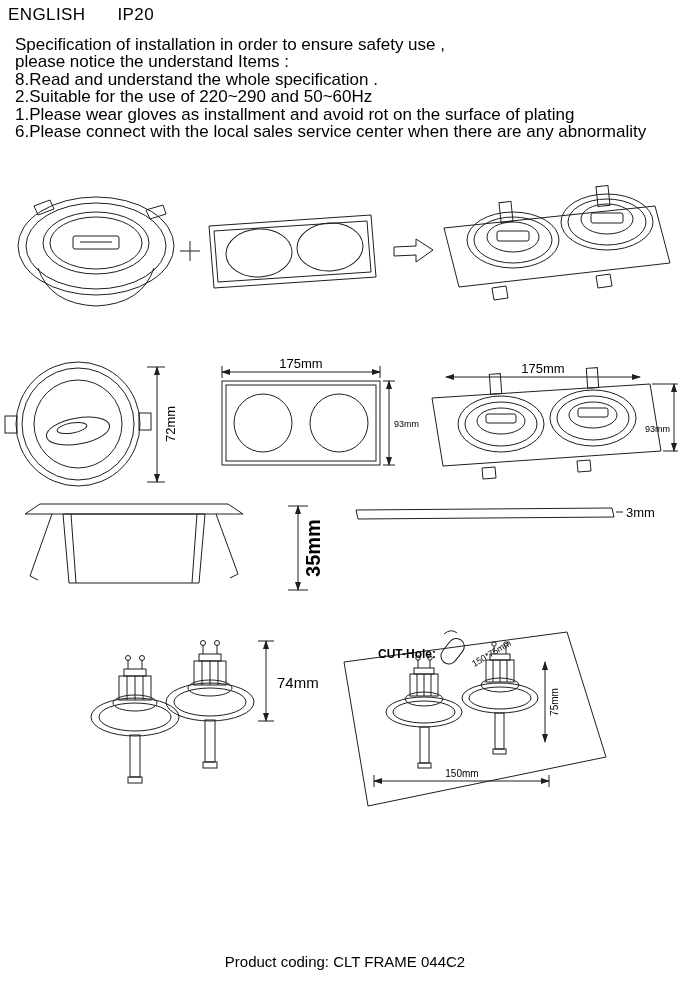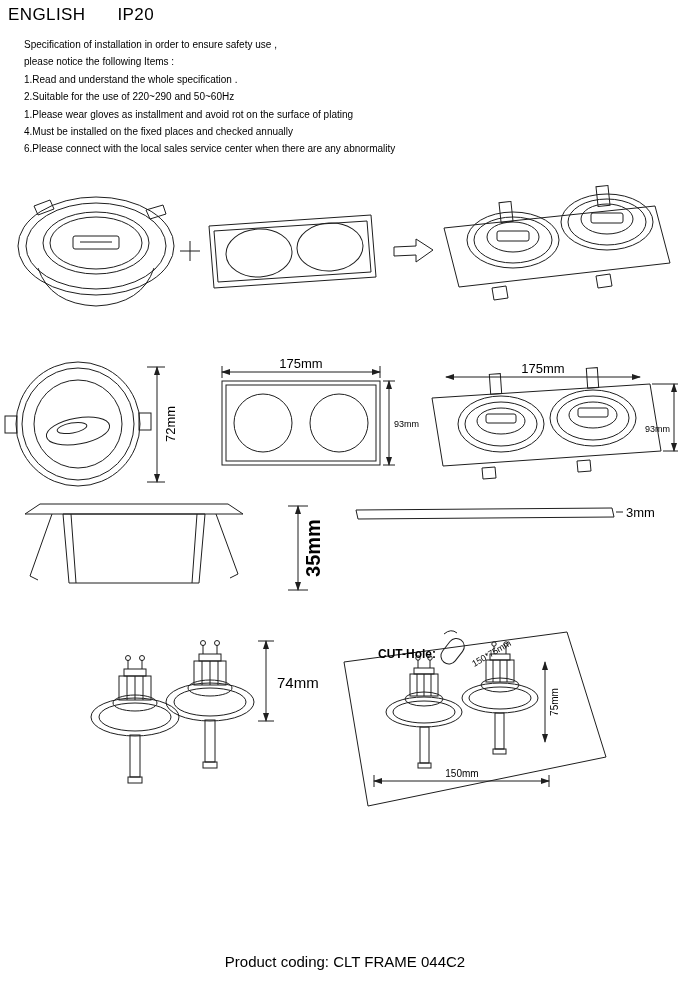--- a/index.html
+++ b/index.html
@@ -2,21 +2,21 @@
 <html><head>
 <meta charset="utf-8">
 <style>
   html,body{margin:0;padding:0;background:#ffffff;}
   .page{
     position:relative;width:690px;height:1000px;background:#ffffff;
     font-family:"Liberation Sans",sans-serif;color:#000;overflow:hidden;
   }
   .header{position:absolute;left:8px;top:5px;font-size:17px;letter-spacing:.4px;}
   .header .ip{margin-left:32px;}
-  .spec{position:absolute;left:24px;top:36px;font-size:10px;line-height:17.4px;white-space:nowrap;}
+  .spec{position:absolute;left:15px;top:36px;font-size:17px;line-height:17.4px;white-space:nowrap;}
   .footer{position:absolute;left:0;top:953px;width:690px;text-align:center;font-size:15px;}
   svg.diagrams{position:absolute;left:0;top:0;}
   svg .ln, svg .ln *{fill:none;stroke:#1f1f1f;stroke-width:1;}
   svg text{fill:#000;stroke:none;font-family:"Liberation Sans",sans-serif;}
   .dim13{font-size:13px;}
   .dim15{font-size:15px;}
   .dim10{font-size:10px;}
   .dim9{font-size:9px;}
   .dim20{font-size:20px;font-weight:bold;}
   .cutlabel{font-size:12px;font-weight:bold;}
@@ -25,25 +25,24 @@
 <body>
 
 <div class="page">
 
   <div class="header">
     <span>ENGLISH</span><span class="ip">IP20</span>
   </div>
 
   <div class="spec">
     <div>Specification of installation in order to ensure safety use ,</div>
-    <div>please notice the following Items :</div>
-    <div>1.Read and understand the whole specification .</div>
+    <div>please notice the understand Items :</div>
+    <div>8.Read and understand the whole specification .</div>
     <div>2.Suitable for the use of 220~290 and 50~60Hz</div>
     <div>1.Please wear gloves as installment and avoid rot on the surface of plating</div>
-    <div>4.Must be installed on the fixed places and checked annually</div>
     <div>6.Please connect with the local sales service center when there are any abnormality</div>
   </div>
 
   <svg class="diagrams" width="690" height="1000" viewBox="0 0 690 1000">
     <defs>
       <marker id="aE" markerWidth="9" markerHeight="8" refX="8" refY="3" orient="auto" markerUnits="userSpaceOnUse">
         <path d="M0,0 L9,3 L0,6 Z" fill="#1f1f1f"></path>
       </marker>
       <marker id="aS" markerWidth="9" markerHeight="8" refX="1" refY="3" orient="auto" markerUnits="userSpaceOnUse">
         <path d="M9,0 L0,3 L9,6 Z" fill="#1f1f1f"></path>

